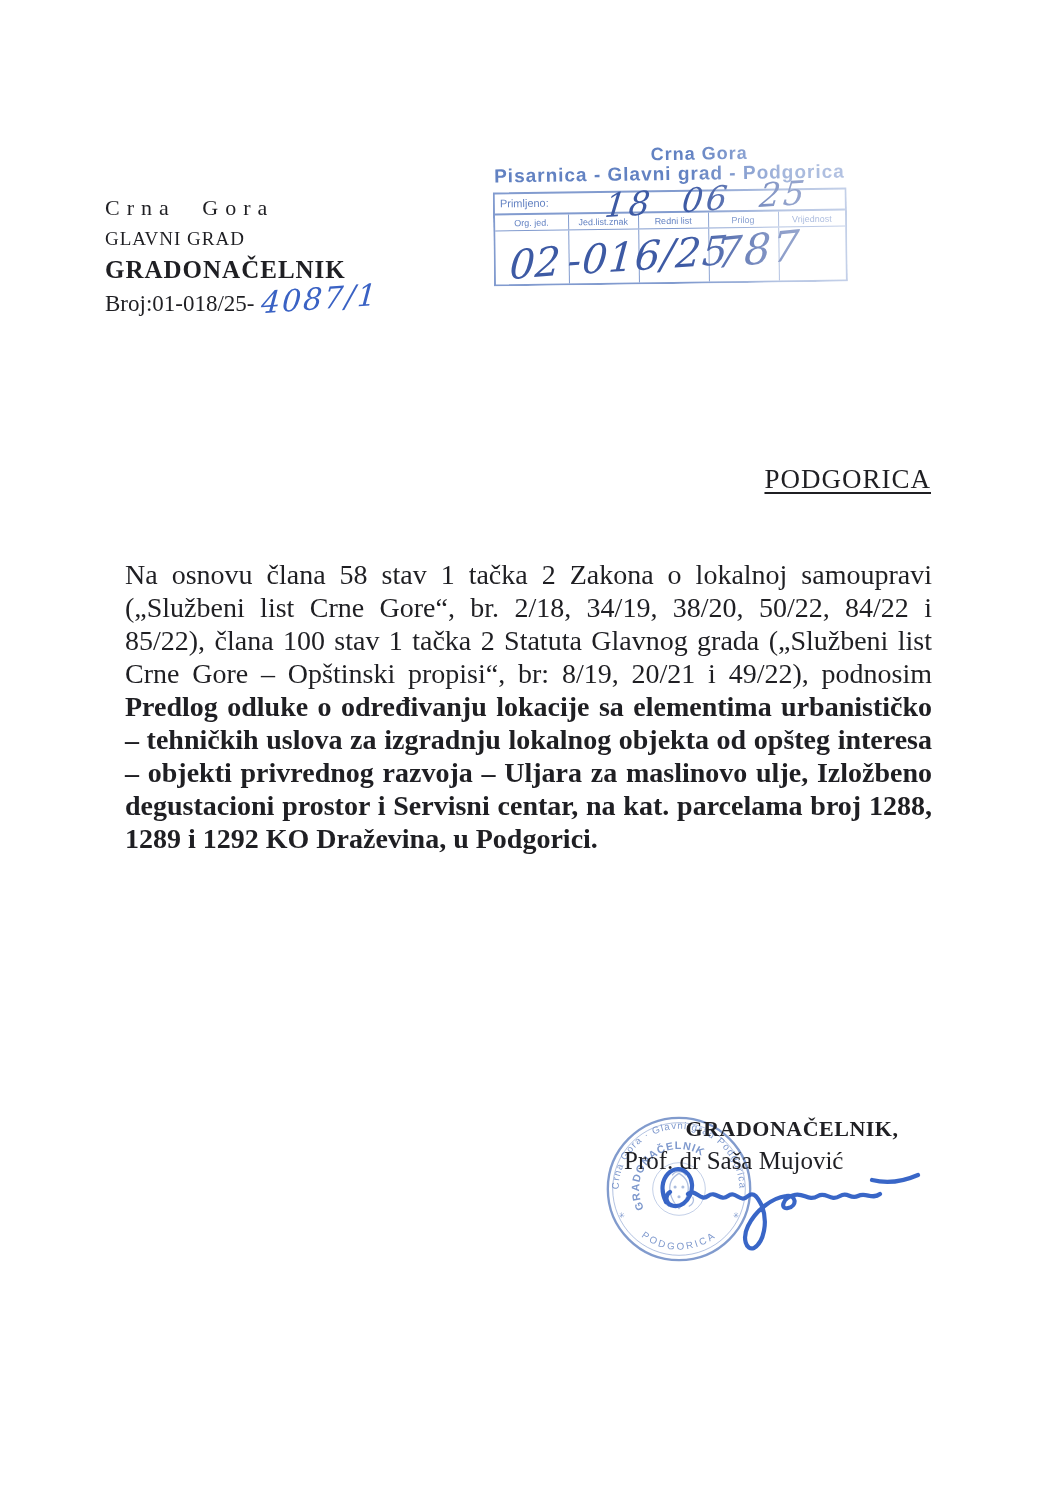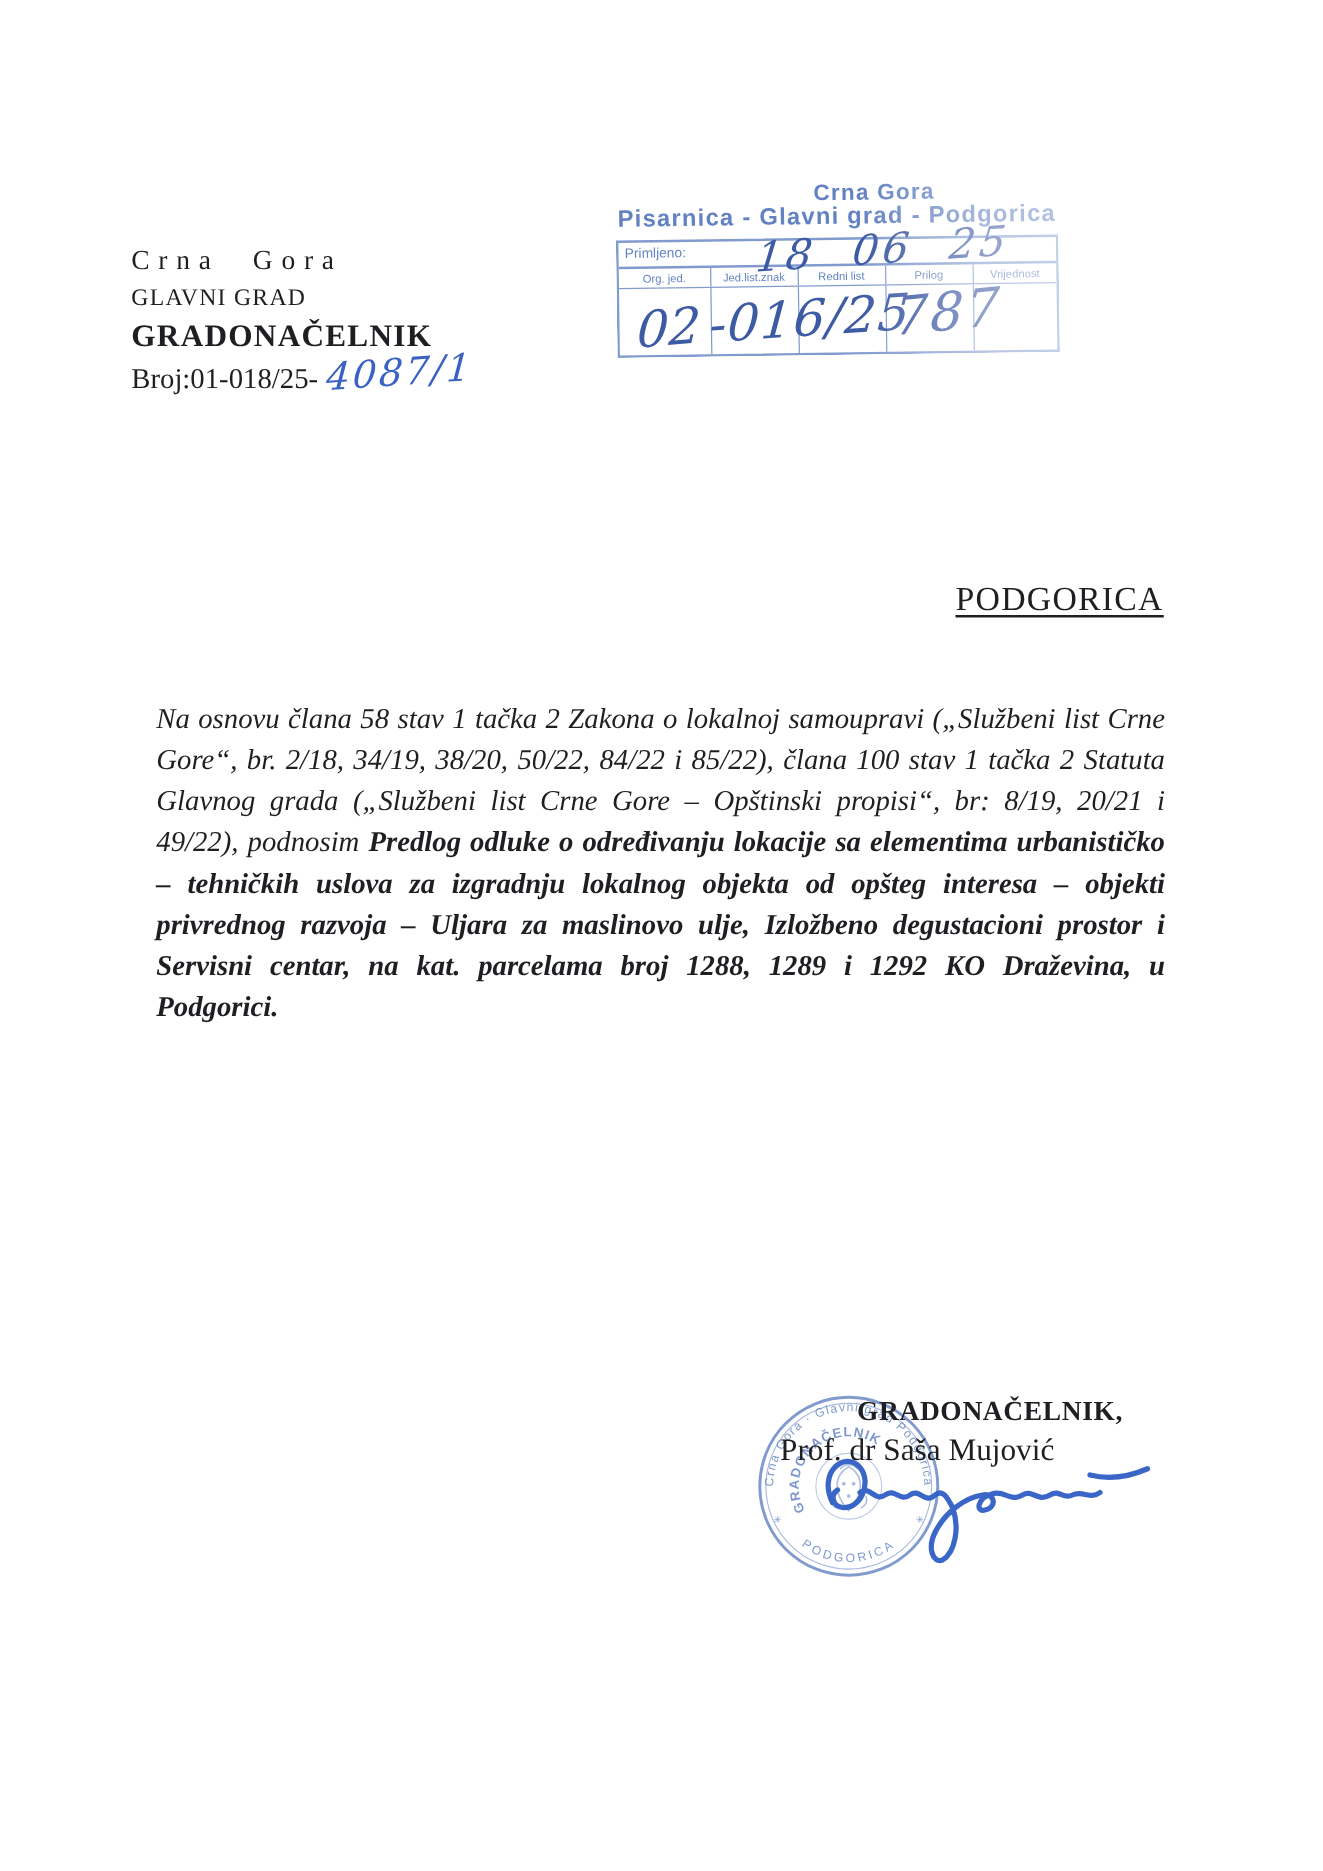--- a/index.html
+++ b/index.html
@@ -49,21 +49,21 @@
   .hd-v1 { left:16px;  top:94px; font-size:40px; transform:rotate(-4deg) skewX(-8deg); }
   .hd-v2 { left:74px;  top:88px; font-size:40px; transform:rotate(-3deg) skewX(-8deg); letter-spacing:1px; }
   .hd-v3 { left:222px; top:82px; font-size:42px; transform:rotate(-5deg) skewX(-8deg); letter-spacing:2px; }
 
   
   .title1 { left:125px; top:435px; width:790px; text-align:center; font-size:27px; font-weight:bold; letter-spacing:0.5px; }
   .title2 { left:125px; top:464px; width:806px; text-align:right; font-size:27px; letter-spacing:1px; }
   .title2 span { text-decoration:underline; text-underline-offset:4px; }
 
   
-  .body-par { left:125px; width:807px; font-size:23px; line-height:33px; text-align:justify; margin:0;font-style:italic; }
+  .body-par { left:125px; width:807px; font-size:28px; line-height:33px; text-align:justify; margin:0; }
   .p1 { top:558px; }
   .p2 { top:872px; }
   .b { font-weight:bold; }
 
   
   .sig-title { left:652px; top:1116px; width:280px; font-size:22px; font-weight:bold; letter-spacing:0.5px;text-align:center; }
   .sig-name  { left:624px; top:1147px; width:260px; font-size:25px; }
   .seal-svg  { left:601px; top:1111px; }
   .sign-svg  { left:636px; top:1150px; }
 </style>

